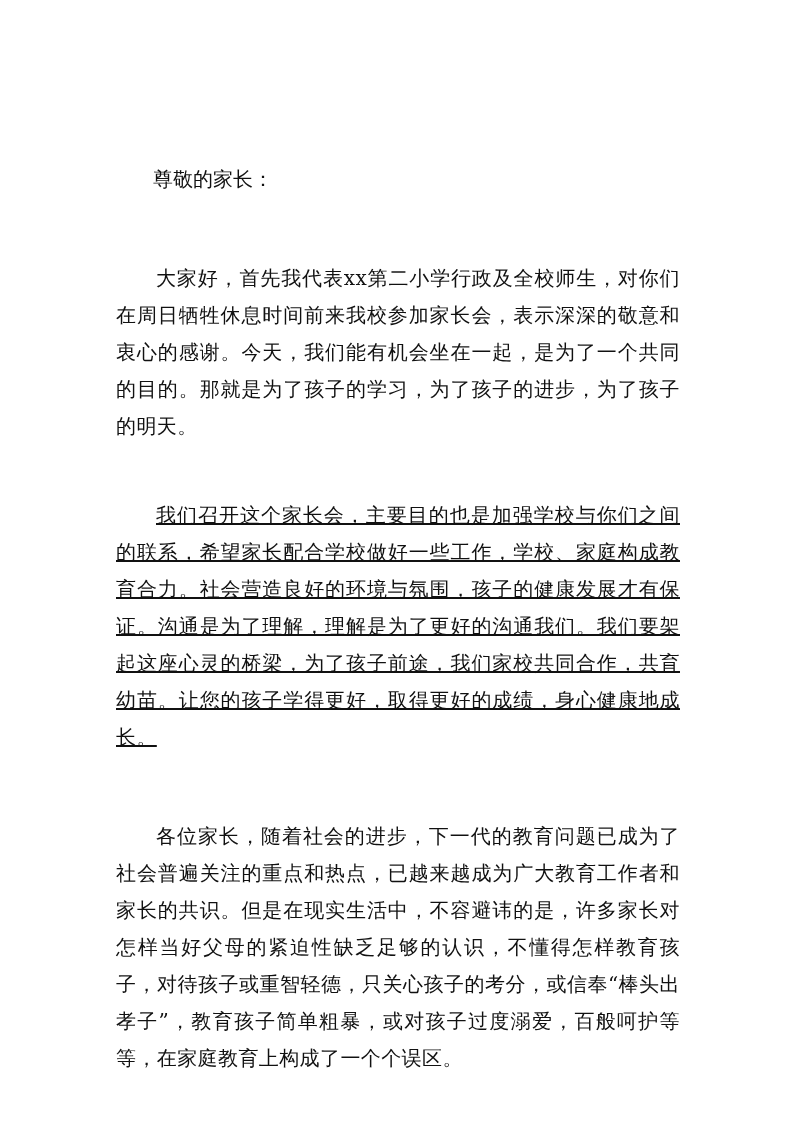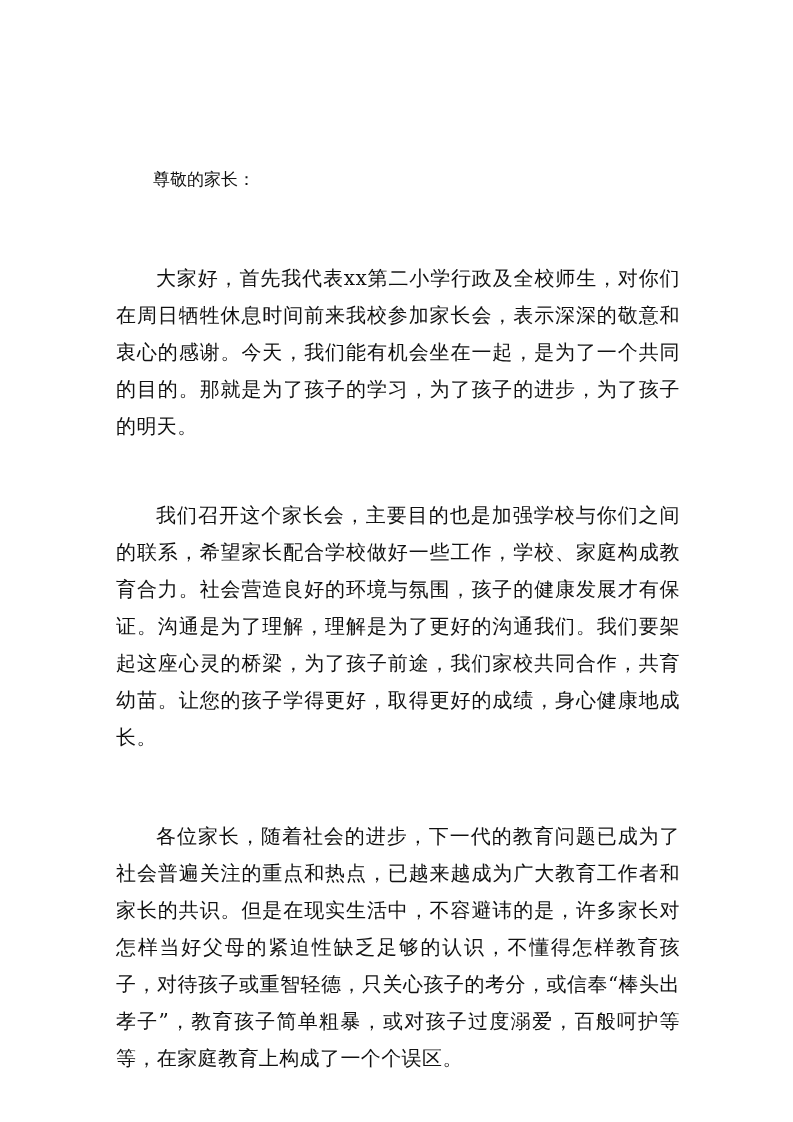--- a/index.html
+++ b/index.html
@@ -18,36 +18,36 @@
     .page {
       position: absolute;
       left: 116px;
       top: 0;
       width: 564px;
     }
     .salutation {
       position: absolute;
       left: 37px;
       top: 161px;
-      font-size: 17px;
+      font-size: 20px;
       line-height: 37px;
       white-space: nowrap;
     }
     .para {
       position: absolute;
       left: 0;
       width: 564px;
       font-size: 20px;
       line-height: 37px;
       text-align: justify;
       text-indent: 2em;
       letter-spacing: 0.4px;
     }
     .p1 { top: 243px; margin-top: 17px; }
-    .p2 { top: 477px; }
+    .p2 { top: 477px; text-decoration: underline; }
     .p3 { top: 798px; }
   </style>
 </head>
 <body>
 
 <div class="page">
   <div class="salutation">尊敬的家长：</div>
   <p class="para p1">大家好，首先我代表xx第二小学行政及全校师生，对你们在周日牺牲休息时间前来我校参加家长会，表示深深的敬意和衷心的感谢。今天，我们能有机会坐在一起，是为了一个共同的目的。那就是为了孩子的学习，为了孩子的进步，为了孩子的明天。</p>
   <p class="para p2">我们召开这个家长会，主要目的也是加强学校与你们之间的联系，希望家长配合学校做好一些工作，学校、家庭构成教育合力。社会营造良好的环境与氛围，孩子的健康发展才有保证。沟通是为了理解，理解是为了更好的沟通我们。我们要架起这座心灵的桥梁，为了孩子前途，我们家校共同合作，共育幼苗。让您的孩子学得更好，取得更好的成绩，身心健康地成长。</p>
   <p class="para p3">各位家长，随着社会的进步，下一代的教育问题已成为了社会普遍关注的重点和热点，已越来越成为广大教育工作者和家长的共识。但是在现实生活中，不容避讳的是，许多家长对怎样当好父母的紧迫性缺乏足够的认识，不懂得怎样教育孩子，对待孩子或重智轻德，只关心孩子的考分，或信奉“棒头出孝子”，教育孩子简单粗暴，或对孩子过度溺爱，百般呵护等等，在家庭教育上构成了一个个误区。</p>

